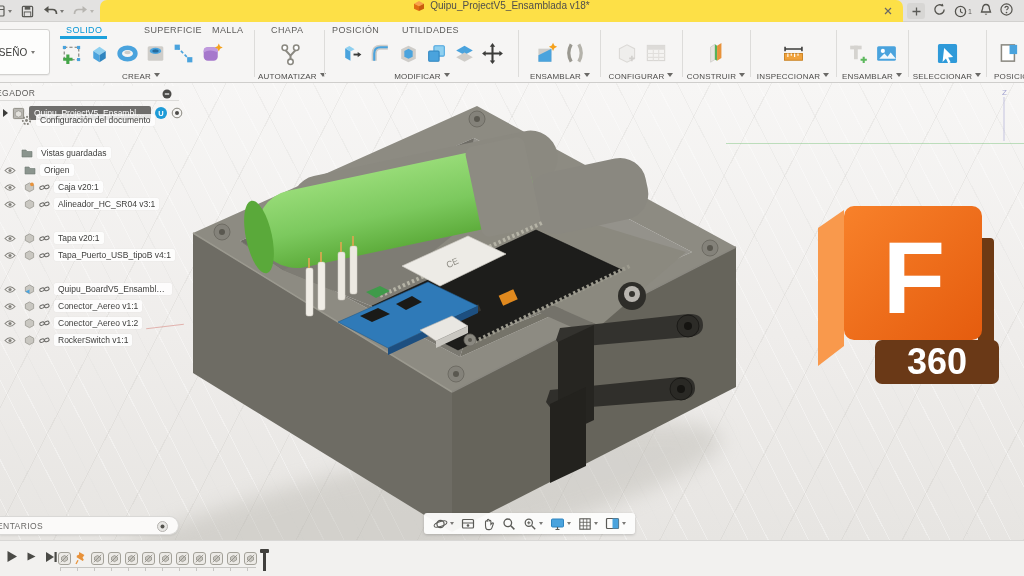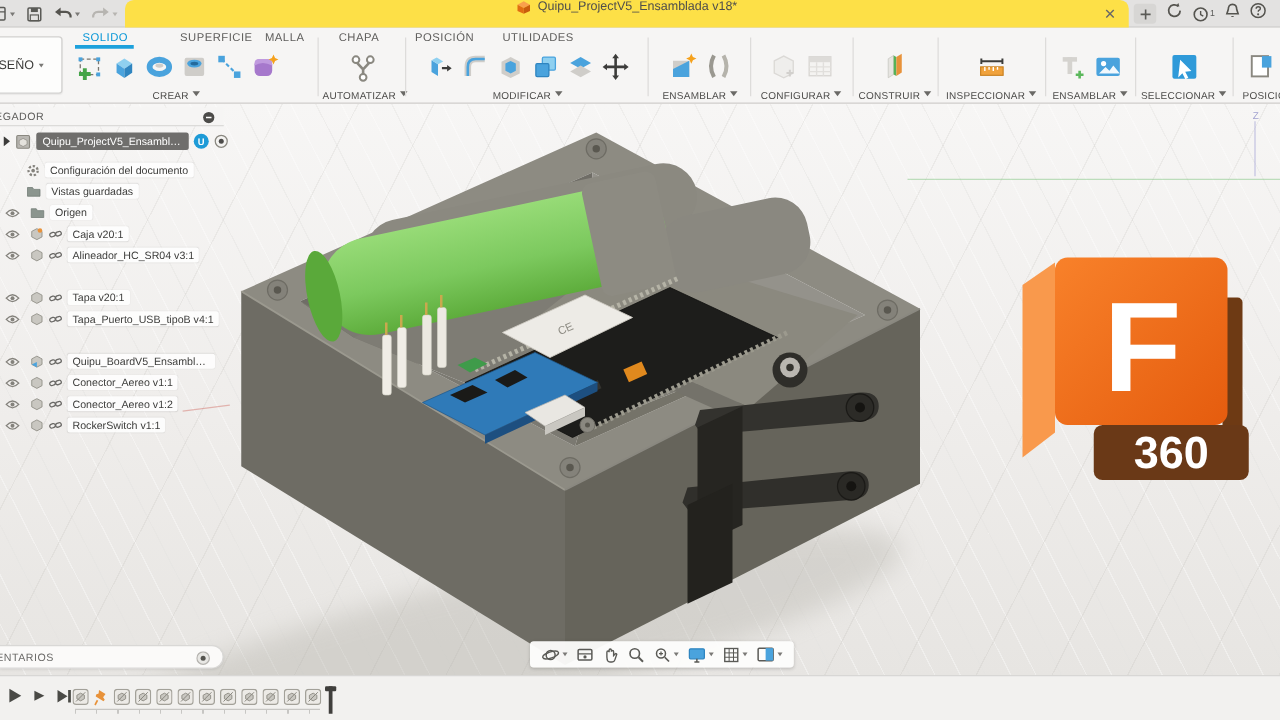--- a/index.html
+++ b/index.html
@@ -499,21 +499,21 @@
         <path d="M7 4l3.4 1.8v3.4L7 11 3.6 9.2V5.8z" fill="#e4e2dd" stroke="#8a8880" stroke-width=".6"></path>
       </svg>
     <span class="root-pill">Quipu_ProjectV5_Ensamblada</span>
     <span class="ubadge">U</span>
     <svg width="12" height="12" viewBox="0 0 12 12" style="margin-left:4px">
         <circle cx="6" cy="6" r="4.8" fill="#f4f3f1" stroke="#8a8880" stroke-width="1"></circle>
         <circle cx="6" cy="6" r="2" fill="#4c4b49"></circle>
       </svg>
   </div>
 
-  <div class="b-row" style="top:128px">
+  <div class="b-row" style="top:112px">
     <svg class="ml21" width="11" height="11" viewBox="0 0 12 12">
         <circle cx="6" cy="6" r="4" fill="none" stroke="#84827c" stroke-width="2" stroke-dasharray="2 1.6"></circle>
         <circle cx="6" cy="6" r="1.6" fill="#84827c"></circle>
       </svg>
     <span class="pill">Configuración del documento</span>
   </div>
   <div class="b-row" style="top:145px">
     <svg class="ml21" width="12" height="10" viewBox="0 0 12 10">
         <path d="M1 2h4l1 1.5h5V9H1z" fill="#8b958e" stroke="#6f7a73" stroke-width=".6"></path>
       </svg>

